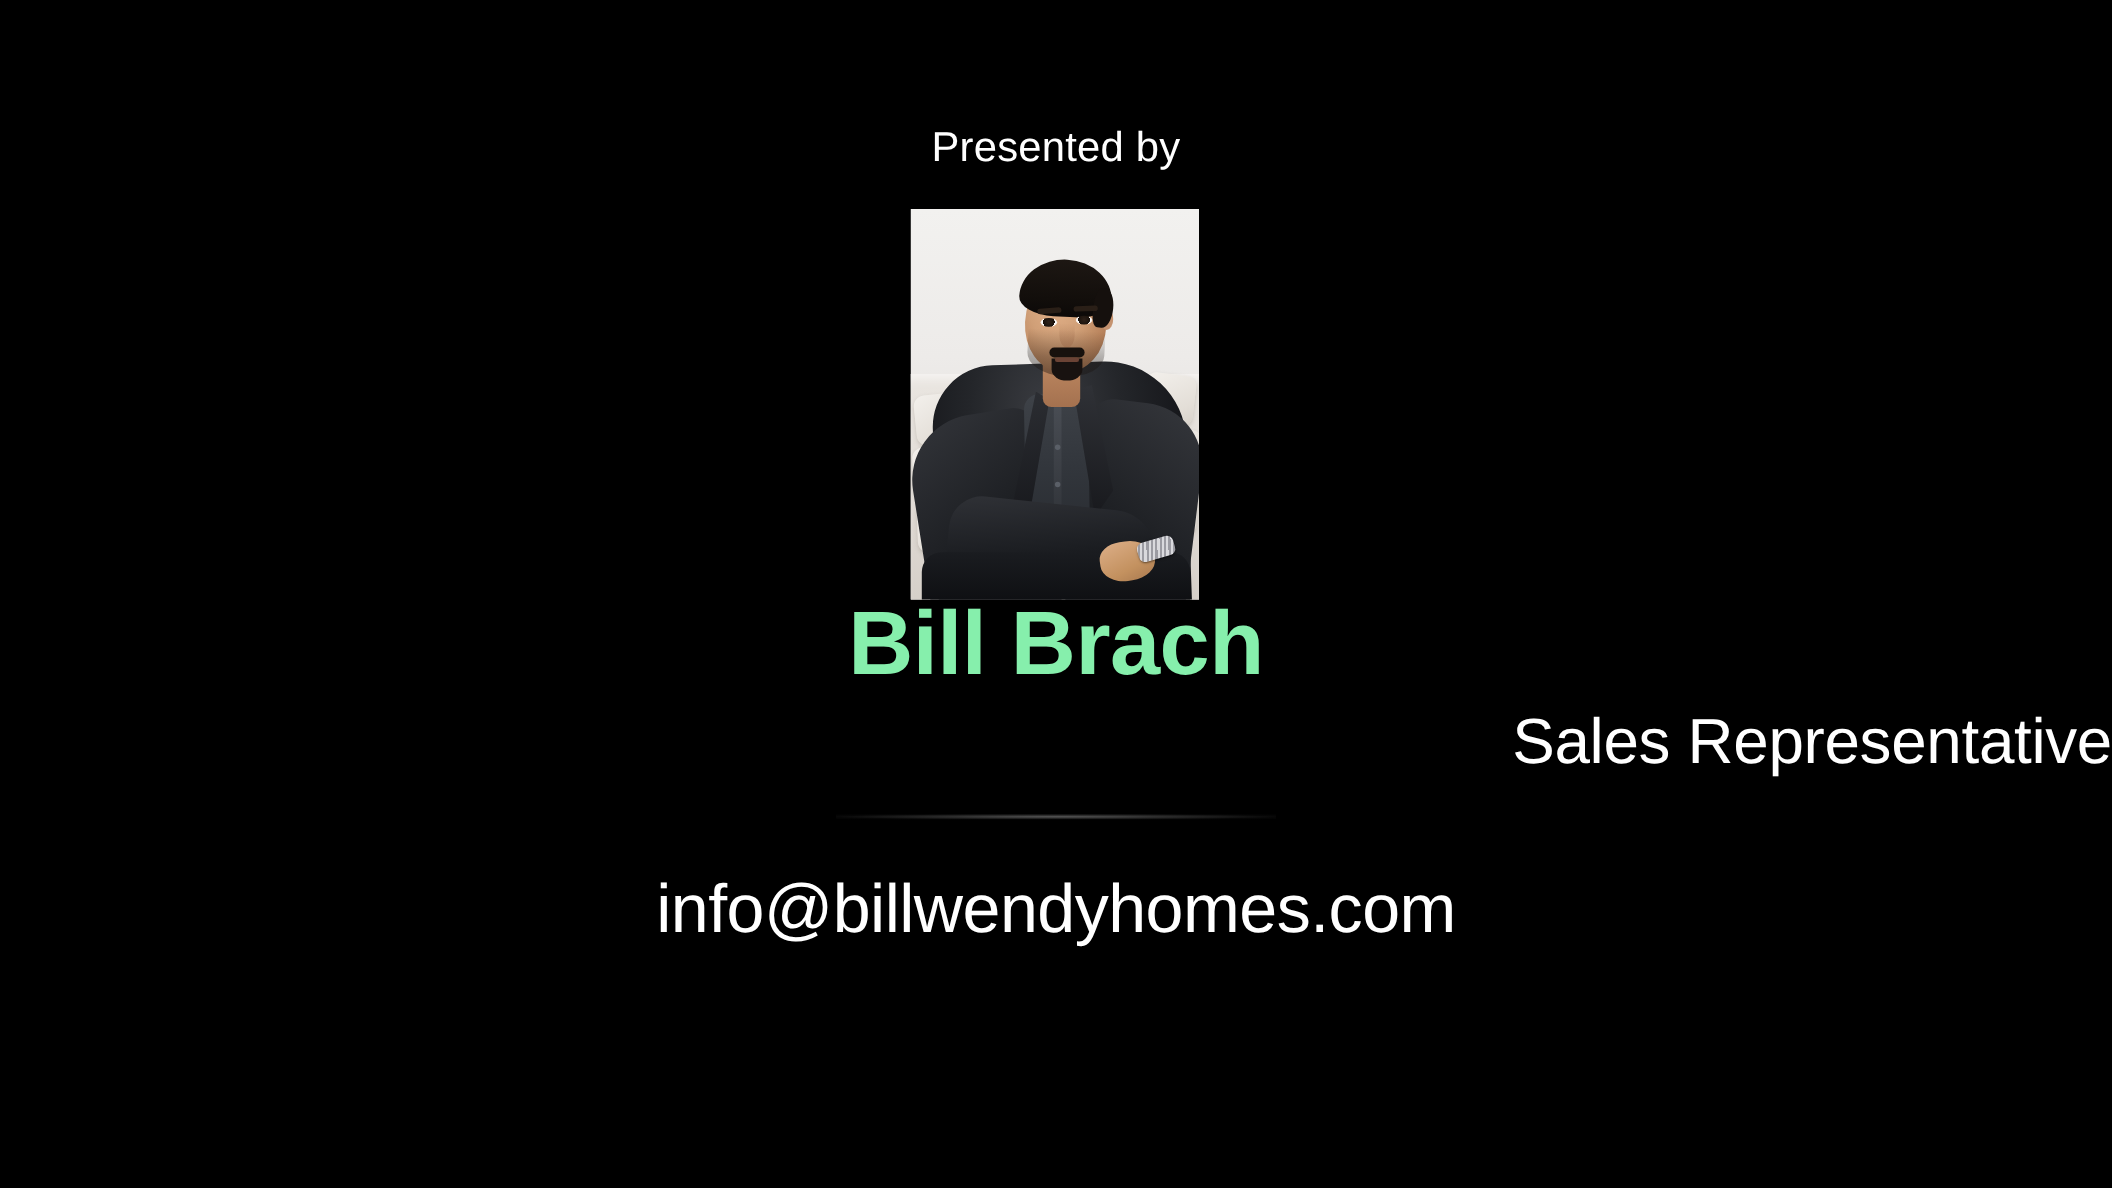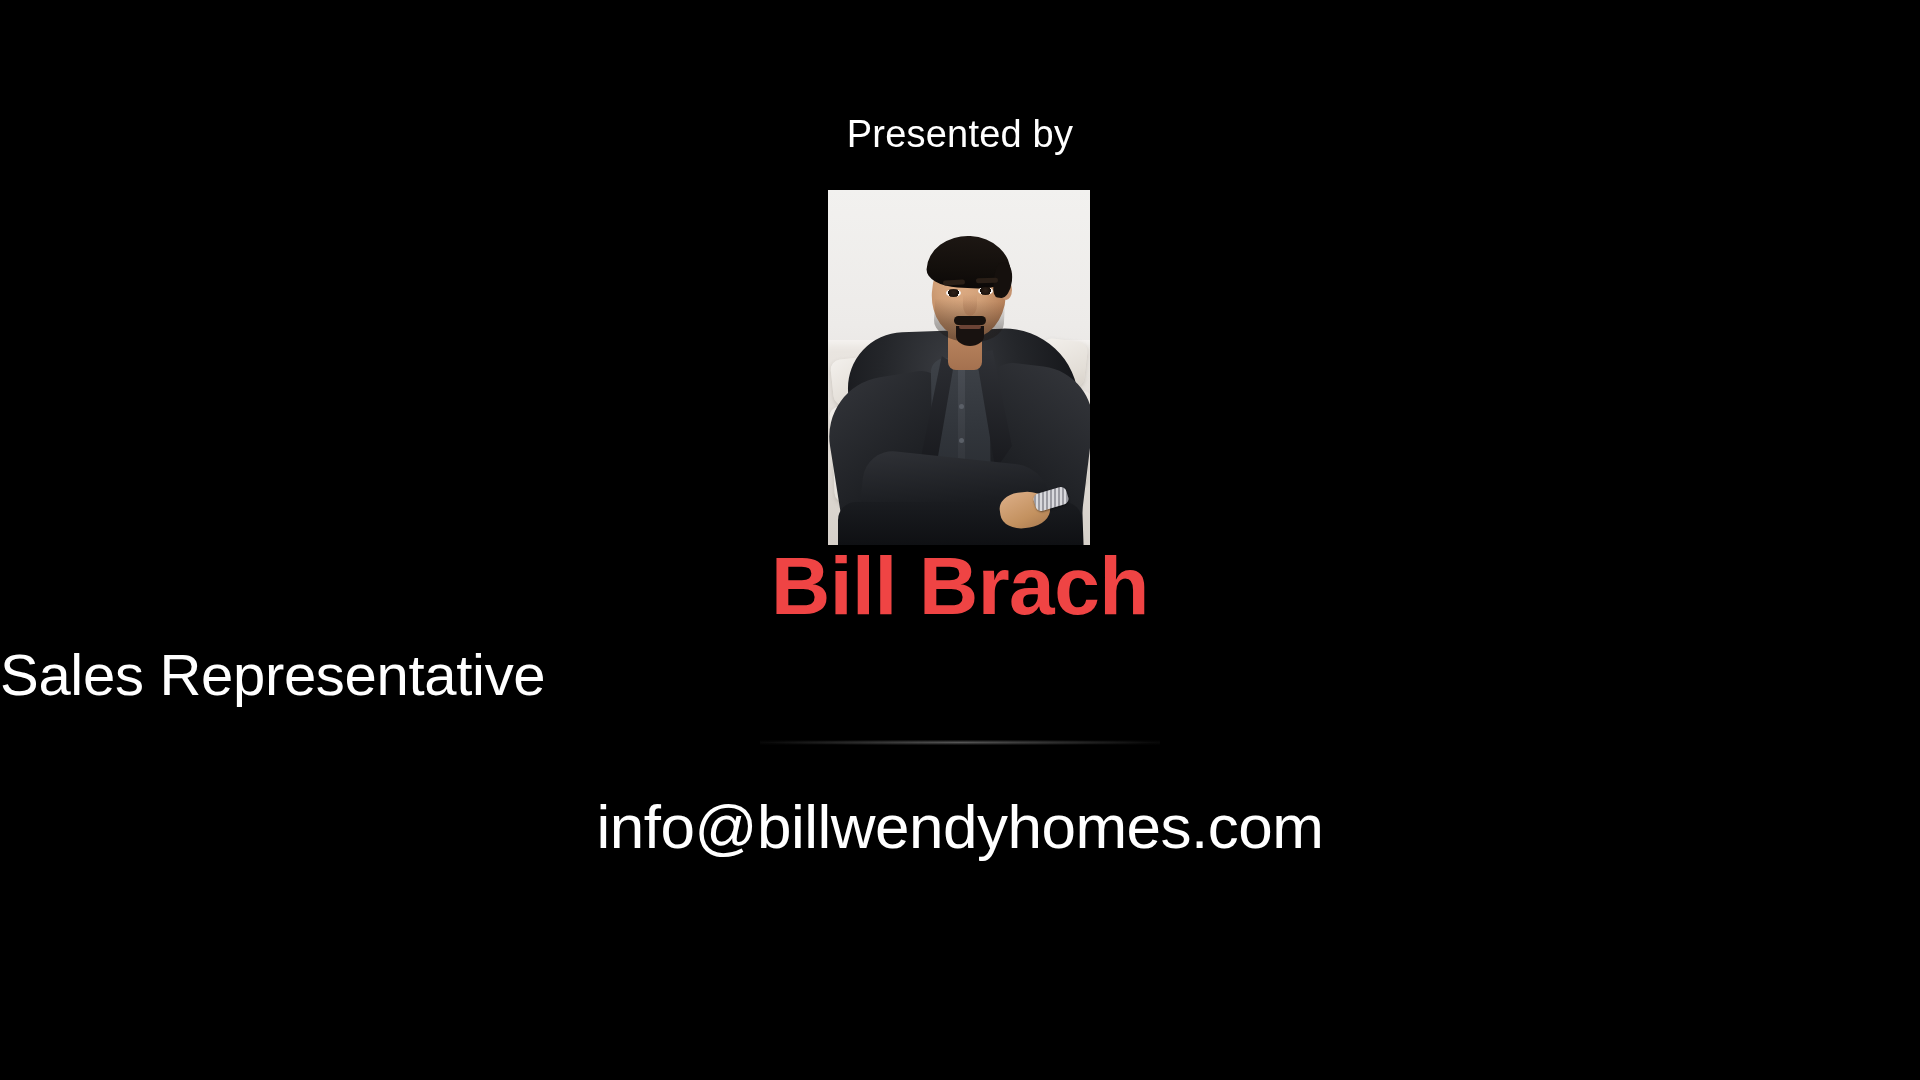--- a/index.html
+++ b/index.html
@@ -276,28 +276,28 @@
   .person-name {
     position: absolute;
     top: 543px;
     left: 0;
     width: 1920px;
     text-align: center;
     font-size: 82px;
     font-weight: 700;
     letter-spacing: -0.5px;
     line-height: 1.05;
-    color: #ef4444;
+    color: #86efac;
   }
   .person-role {
     position: absolute;
     top: 643px;
     left: 0;
     width: 1920px;
-    text-align: left;
+    text-align: right;
     font-size: 58px;
     font-weight: 400;
     letter-spacing: -0.3px;
     line-height: 1.1;
     color: #ffffff;
   }
 
   
   .divider {
     position: absolute;

